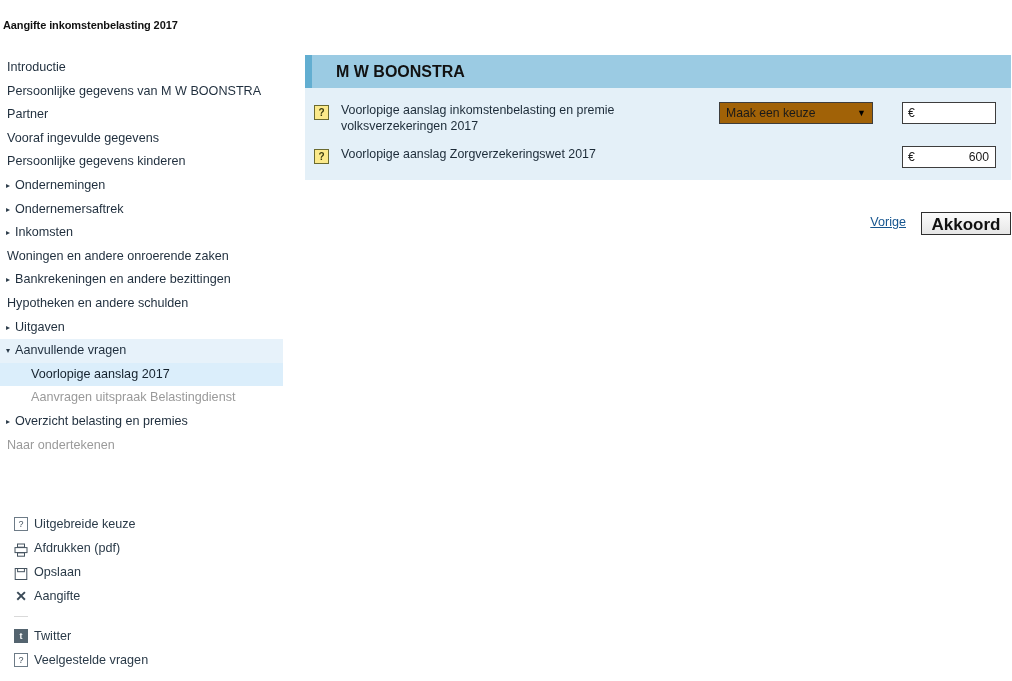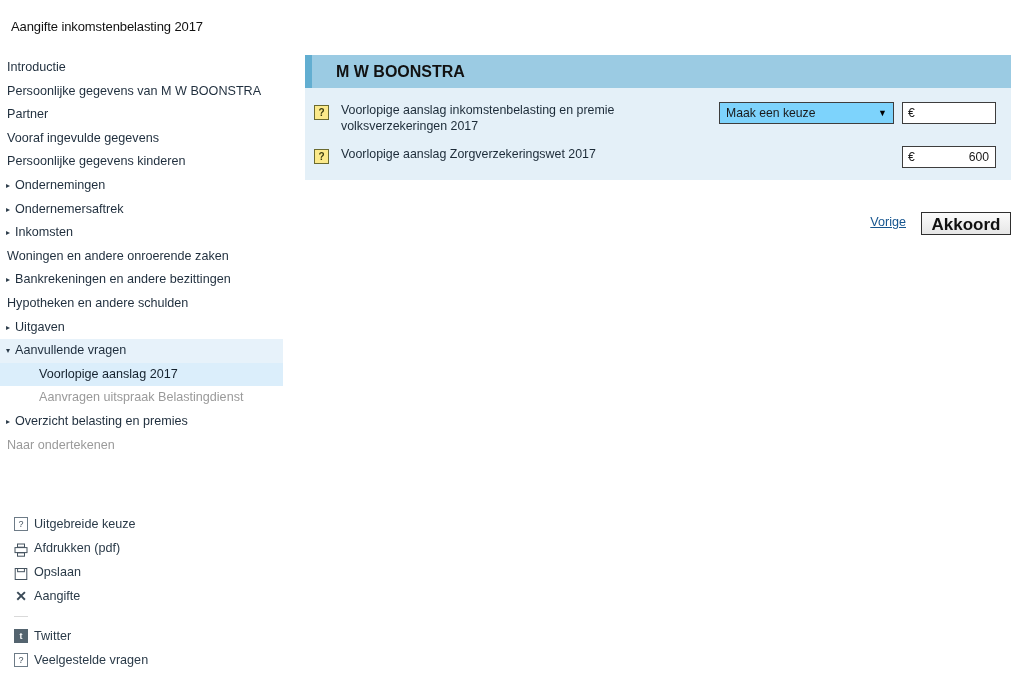--- a/index.html
+++ b/index.html
@@ -25,24 +25,24 @@
   #sidebar {
     position: absolute;
     left: 0; top: 0;
     width: 295px;
     height: 681px;
     background: #ffffff;
   }
 
   .sidebar-title {
     position: absolute;
-    left: 11px;
+    left: 3px;
     top: 19px;
-    font-size: 13px;
-    font-weight: normal;
+    font-size: 11px;
+    font-weight: bold;
     color: #111111;
     letter-spacing: -0.1px;
     white-space: nowrap;
   }
 
   #nav {
     position: absolute;
     left: 0;
     top: 56px;
     width: 295px;
@@ -54,21 +54,21 @@
     line-height: 23.6px;
     font-size: 12.6px;
     color: #1f2e3d;
     white-space: nowrap;
     cursor: pointer;
   }
   .nav-item .lbl { display: inline-block; }
 
   .nav-item.lvl0 { padding-left: 7px; }
   .nav-item.lvl0.has-arrow { padding-left: 15px; }
-  .nav-item.lvl1 { padding-left: 39px; }
+  .nav-item.lvl1 { padding-left: 31px; }
 
   .nav-arrow {
     position: absolute;
     left: 3px;
     top: 0;
     width: 10px;
     line-height: 23.6px;
     font-size: 8px;
     color: #2a3a48;
     text-align: center;
@@ -227,23 +227,23 @@
     width: 345px;
     font-size: 12.4px;
     line-height: 16px;
     color: #1c2b38;
   }
 
   .select-box {
     position: absolute;
     left: 414px;
     top: 0;
-    width: 175px;
+    width: 154px;
     height: 22px;
-    background: #7dd3fc;
+    background: #a16207;
     border: 1px solid #3d3d3d;
     font-size: 12.2px;
     color: #1a1a1a;
     cursor: pointer;
   }
   .select-box .sel-text {
     position: absolute;
     left: 6px;
     top: 0;
     line-height: 20px;

